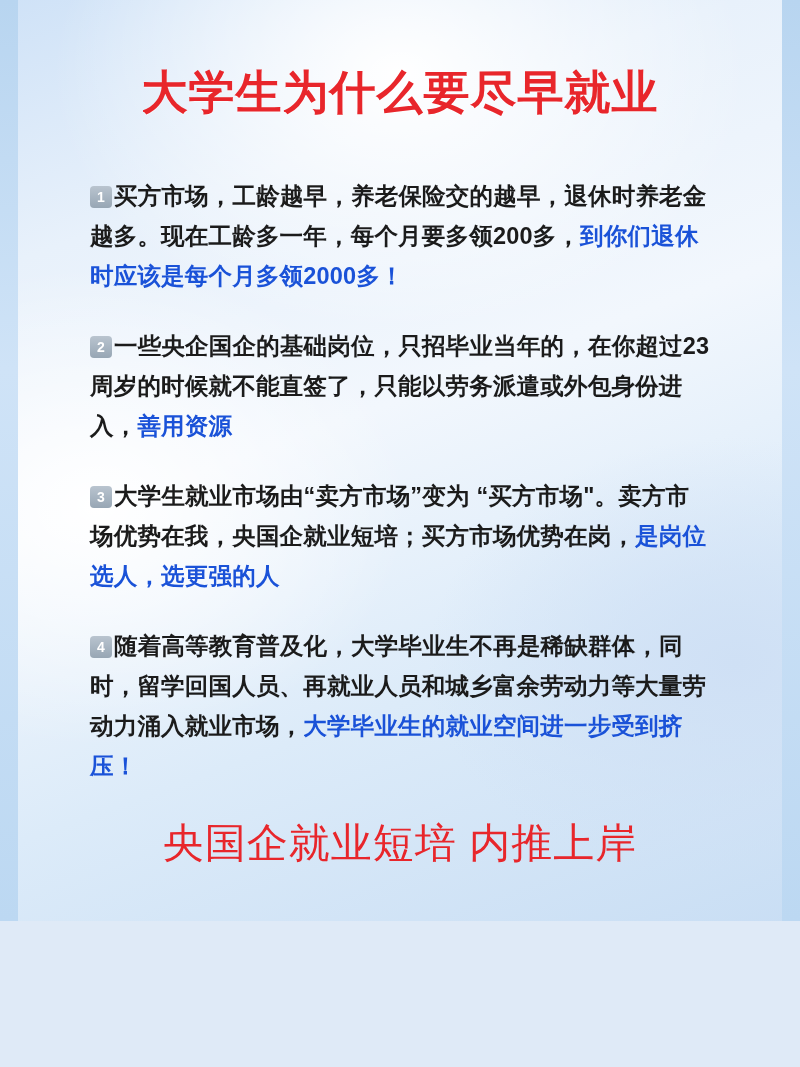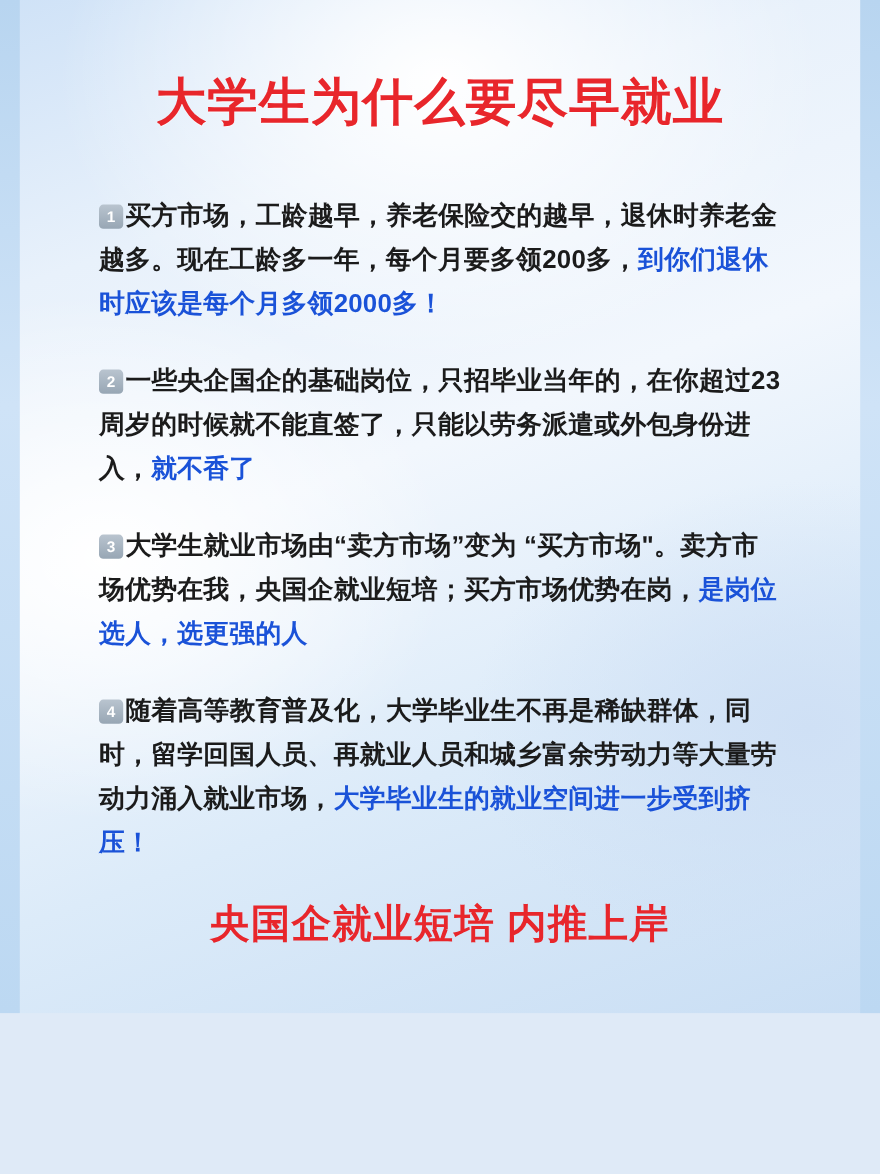--- a/index.html
+++ b/index.html
@@ -96,22 +96,22 @@
     line-height: 40px;
     color: #f0504f;
     font-weight: bold;
     margin: 40px 0 0 0;
     letter-spacing: 0.2px;
   }
 
   .footer {
     margin-top: 27px;
     text-align: center;
-    font-size: 36px;
-    font-weight: bold;
+    font-size: 41px;
+    font-weight: normal;
     color: #e8262b;
     letter-spacing: 1px;
     white-space: nowrap;
   }
 </style>
 </head>
 <body>
 
 <div class="poster">
   <div class="edge-left"></div>
@@ -121,21 +121,21 @@
 
     <h1 class="title">大学生为什么要尽早就业</h1>
 
     <div class="body-block">
 
       <p class="para">
         <span class="num">1</span><span>买方市场，工龄越早，养老保险交的越早，退休时养老金越多。现在工龄多一年，每个月要多领200多，</span><span class="hl-blue">到你们退休时应该是每个月多领2000多！</span>
       </p>
 
       <p class="para">
-        <span class="num">2</span><span>一些央企国企的基础岗位，只招毕业当年的，在你超过23周岁的时候就不能直签了，只能以劳务派遣或外包身份进入，</span><span class="hl-blue">就不香了</span>
+        <span class="num">2</span><span>一些央企国企的基础岗位，只招毕业当年的，在你超过23周岁的时候就不能直签了，只能以劳务派遣或外包身份进入，</span><span class="hl-blue">善用资源</span>
       </p>
 
       <p class="para">
         <span class="num">3</span><span>大学生就业市场由“卖方市场”变为 “买方市场"。卖方市场优势在我，央国企就业短培；买方市场优势在岗，</span><span class="hl-blue">是岗位选人，选更强的人</span>
       </p>
 
       <p class="para">
         <span class="num">4</span><span>随着高等教育普及化，大学毕业生不再是稀缺群体，同时，留学回国人员、再就业人员和城乡富余劳动力等大量劳动力涌入就业市场，</span><span class="hl-blue">大学毕业生的就业空间进一步受到挤压！</span>
       </p>
 

